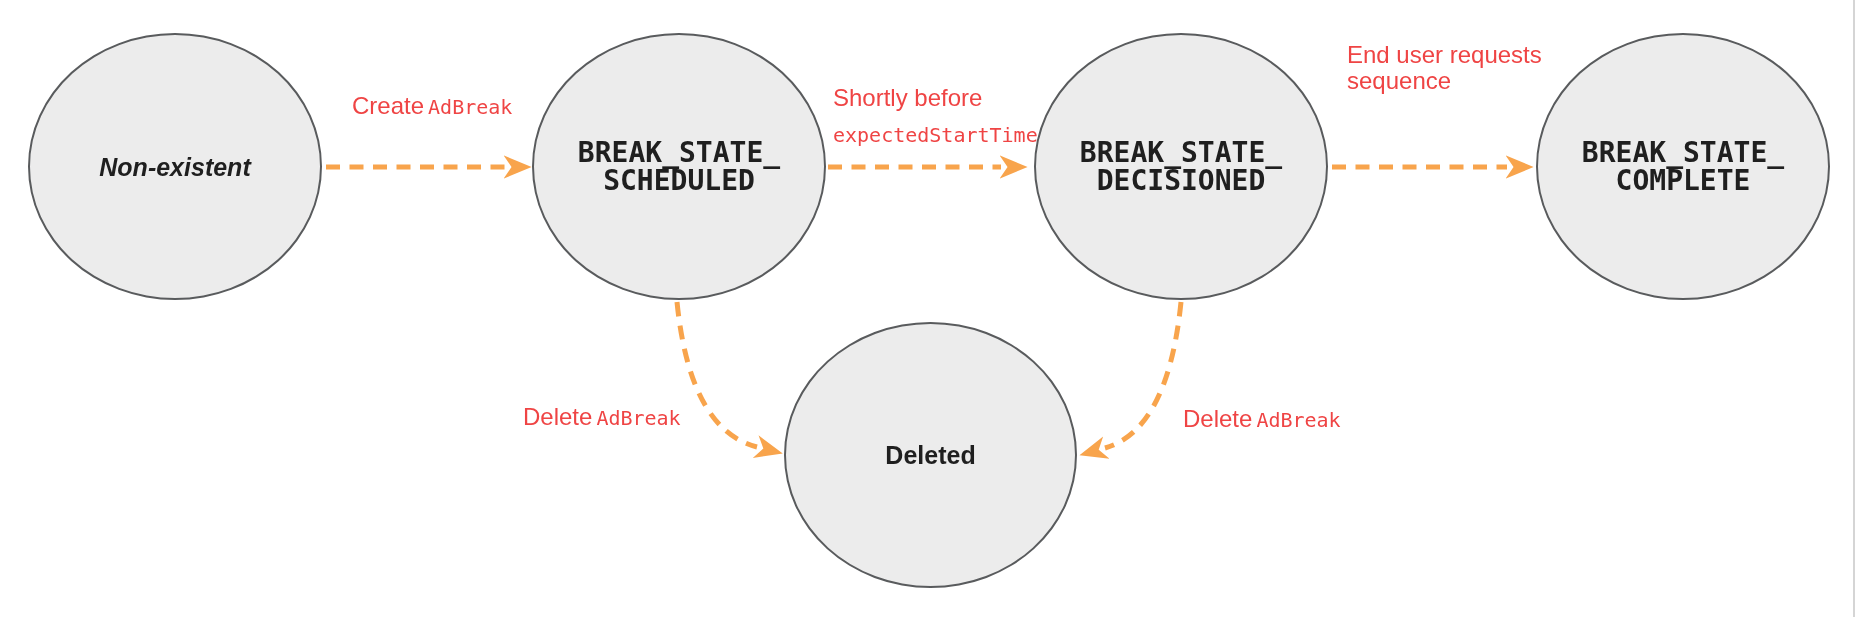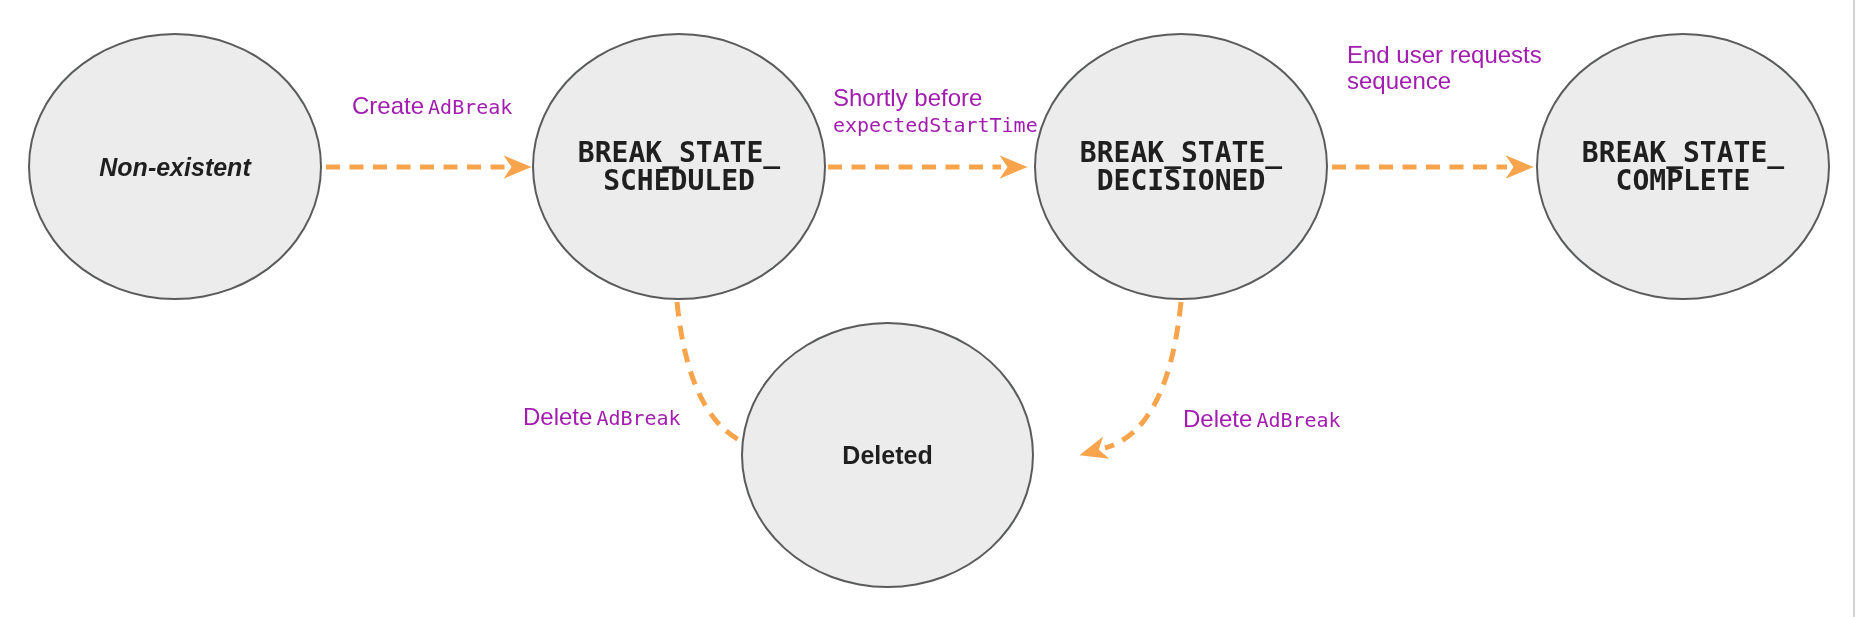--- a/index.html
+++ b/index.html
@@ -46,35 +46,35 @@
   .t-mono {
     font-family: "DejaVu Sans Mono", "Liberation Mono", monospace;
     font-weight: bold;
     font-size: 28px;
     line-height: 28px;
   }
   .node-1 { left: 28px;   top: 33px; font-style: italic; }
   .node-2 { left: 532px;  top: 33px; }
   .node-3 { left: 1034px; top: 33px; }
   .node-4 { left: 1536px; top: 33px; }
-  .node-5 { left: 741px;  top: 322px; width: 293px; height: 266px; justify-content: center; }
+  .node-5 { left: 784px;  top: 322px; width: 293px; height: 266px; justify-content: center; }
 
   .lbl {
     position: absolute;
     font-size: 24px;
     line-height: 25px;
-    color: #a21caf;
+    color: #ef4444;
     white-space: nowrap;
   }
   .lbl .code {
     font-family: "DejaVu Sans Mono", "Liberation Mono", monospace;
     font-size: 20px;
   }
   .lbl span.code { margin-left: 4px; }
-  .lbl div.code { margin-left: 0; margin-top: 3px; }
+  .lbl div.code { margin-left: 0; margin-top: 13px; }
 
   .lbl-create    { left: 352px;  top: 93px;  }
   .lbl-shortly   { left: 833px;  top: 85px;  }
   .lbl-enduser   { left: 1347px; top: 42px;  line-height: 26px; }
   .lbl-del-left  { left: 523px;  top: 404px; }
   .lbl-del-right { left: 1183px; top: 406px; }
 
   .divider {
     position: absolute;
     left: 1853px; top: 0;

